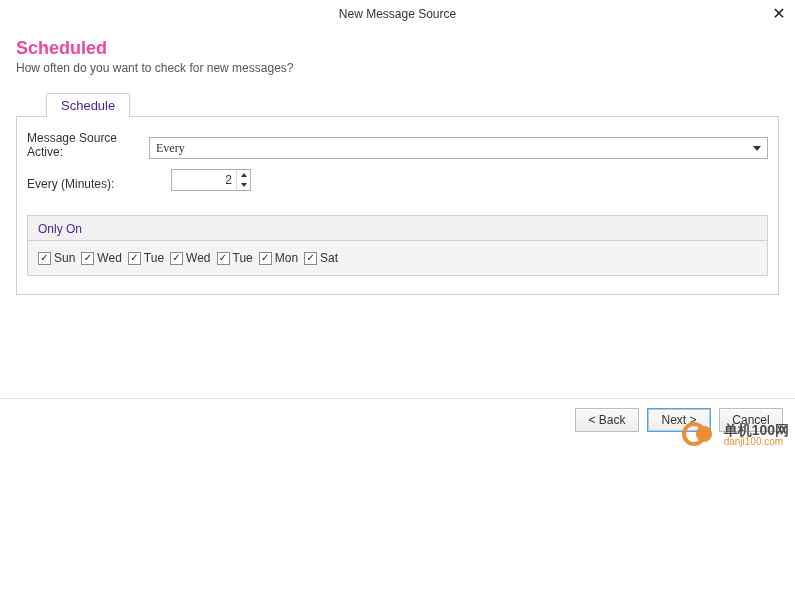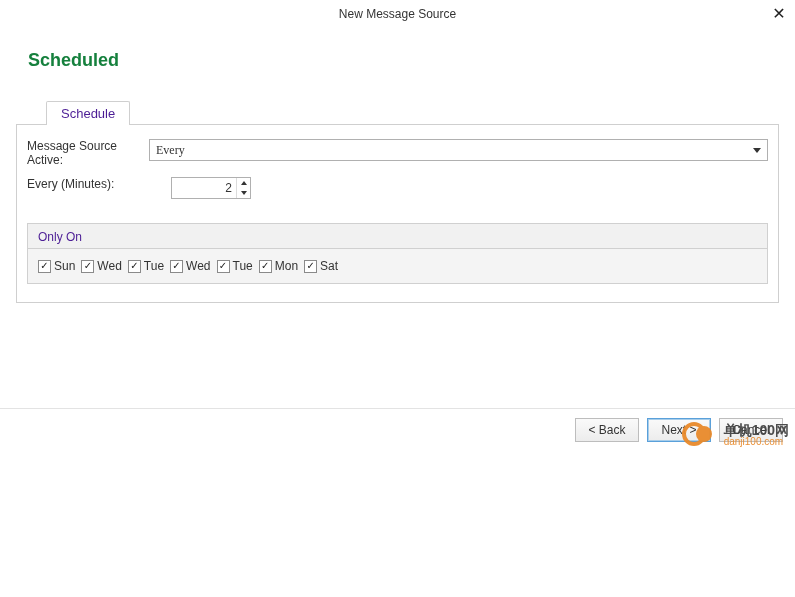--- a/index.html
+++ b/index.html
@@ -32,24 +32,24 @@
     text-align: center;
     line-height: 24px;
     font-size: 16px;
     cursor: pointer;
     color: #222;
   }
   .header {
     padding: 10px 16px 4px 16px;
   }
   .header h1 {
-    margin: 12px;
+    margin: 0;
     font-size: 18px;
     font-weight: 600;
-    color: #15803d;
+    color: #ec4899;
   }
   .header .sub {
     margin: 2px 0 0 0;
     font-size: 12px;
     color: #555;
   }
   .tabs-container {
     margin: 14px 16px 0 16px;
   }
   .tabstrip {
@@ -70,21 +70,21 @@
     margin-left: 30px;
   }
   .tab-panel {
     border: 1px solid #cfcfcf;
     background: #fff;
     padding: 14px 10px 18px 10px;
     margin-top: -1px;
   }
   .row {
     display: flex;
-    align-items: flex-start;
+    align-items: flex-end;
     margin-bottom: 10px;
   }
   .row-label {
     width: 122px;
     font-size: 12px;
     color: #333;
   }
   .select {
     flex: 1;
     display: flex;
@@ -176,21 +176,21 @@
     align-items: center;
     justify-content: center;
   }
   .chk-mark {
     font-size: 10px;
     line-height: 10px;
     color: #1a1a1a;
   }
   .footer {
     position: absolute;
-    left: 0; right: 0; bottom: 4px;
+    left: 0; right: 0; bottom: 14px;
     height: 42px;
     border-top: 1px solid #e3e3e3;
     display: flex;
     align-items: center;
     justify-content: flex-end;
     padding: 0 12px;
     gap: 8px;
     background: #fff;
   }
   .btn {
@@ -249,20 +249,21 @@
 
   <div class="titlebar">
     <span>New Message Source</span>
     <div class="close-btn">
       <span>✕</span>
     </div>
   </div>
 
   <div class="header">
     <h1>Scheduled</h1>
+    <div class="sub">How often do you want to check for new messages?</div>
   </div>
 
   <div class="tabs-container">
     <div class="tabstrip">
       <div class="tab">
         <span>Schedule</span>
       </div>
     </div>
 
     <div class="tab-panel">

